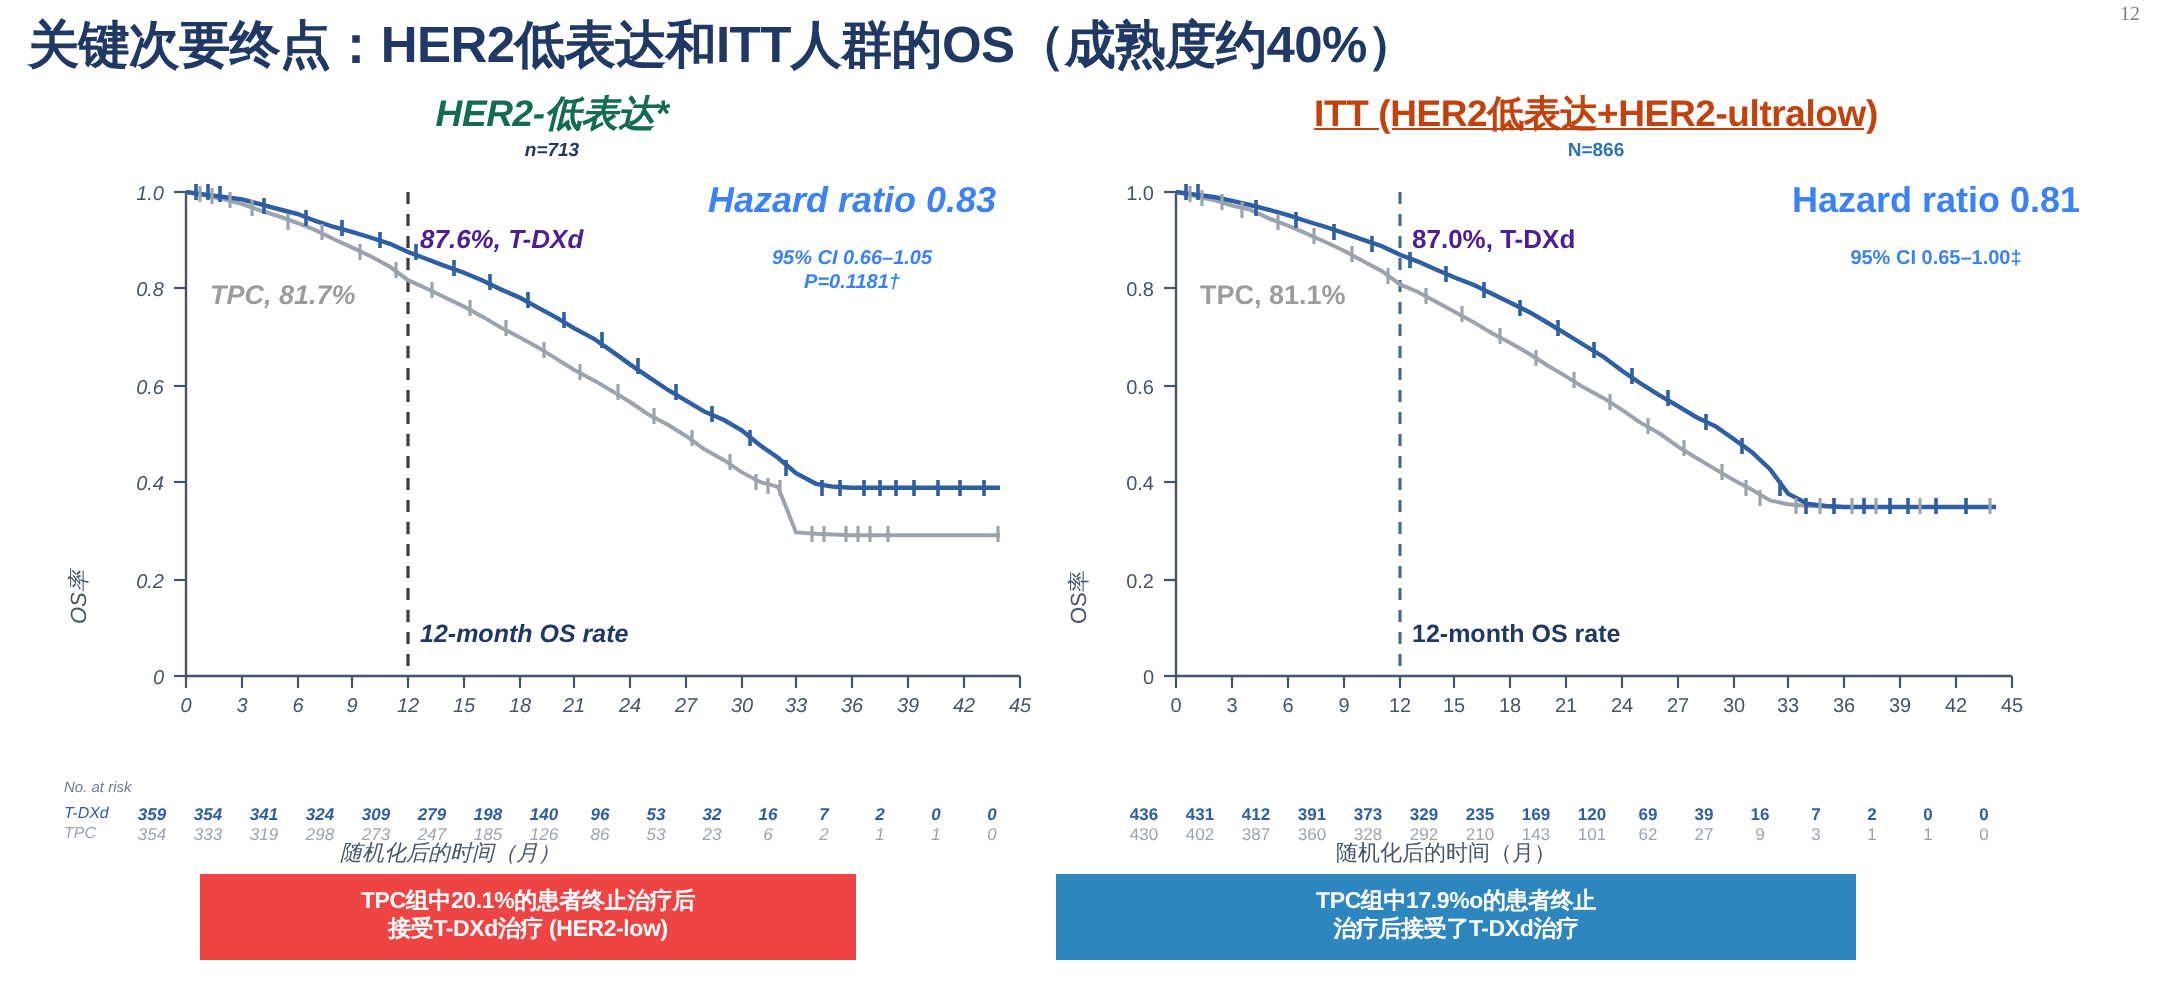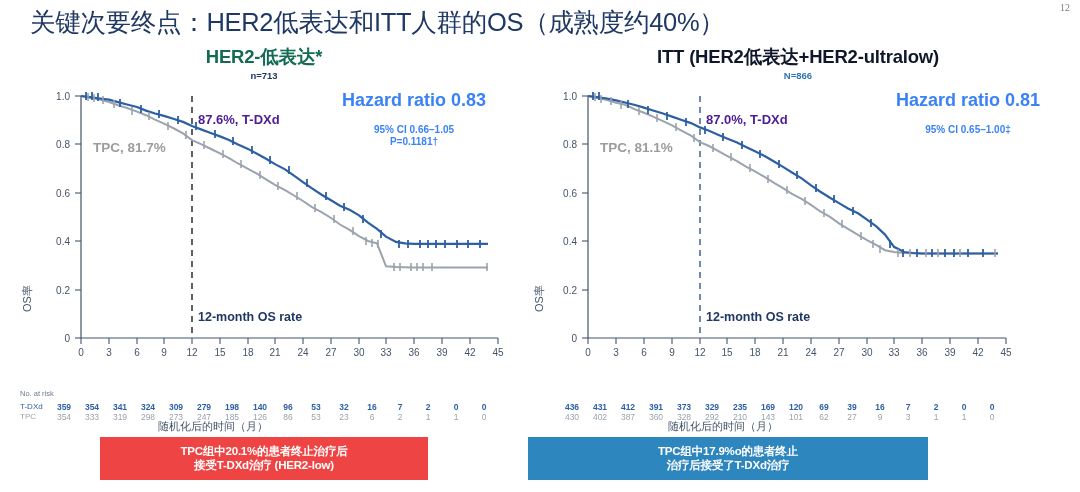--- a/index.html
+++ b/index.html
@@ -10,50 +10,50 @@
   body {
     width: 1080px; height: 492px;
     position: relative;
     font-family: "Liberation Sans", sans-serif;
     overflow: hidden;
   }
 
   
   #slide-title {
     position: absolute;
-    left: 30px; top: 5px;
+    left: 14px; top: 5px;
     width: 1000px;
     font-size: 25.5px;
-    font-weight: normal;
+    font-weight: bold;
     letter-spacing: -0.3px;
     color: #1F3864;
     white-space: nowrap;
   }
   #slide-number {
     position: absolute;
     right: 10px; top: 2px;
     font-size: 10px;
     color: #808080;
     font-family: "Liberation Serif", serif;
   }
 
   
   .panel { position: absolute; top: 44px; height: 400px; }
-  #panel-left  { left: 8px;  width: 512px; }
+  #panel-left  { left: 20px;  width: 512px; font-style: italic; }
   #panel-right { left: 528px; width: 540px; }
 
   .panel-heading {
     text-align: center;
     font-size: 18.5px;
     font-weight: bold;
     letter-spacing: -0.2px;
     white-space: nowrap;
   }
   #panel-left .panel-heading  { color: #126B52; }
-  #panel-right .panel-heading { color: #0f172a; }
+  #panel-right .panel-heading { color: #c2410c; text-decoration: underline; }
 
   .panel-n {
     text-align: center;
     font-size: 9.5px;
     font-weight: bold;
     margin-top: 1px;
   }
   #panel-left .panel-n  { color: #1F3864; }
   #panel-right .panel-n { color: #2E74B5; }
 

